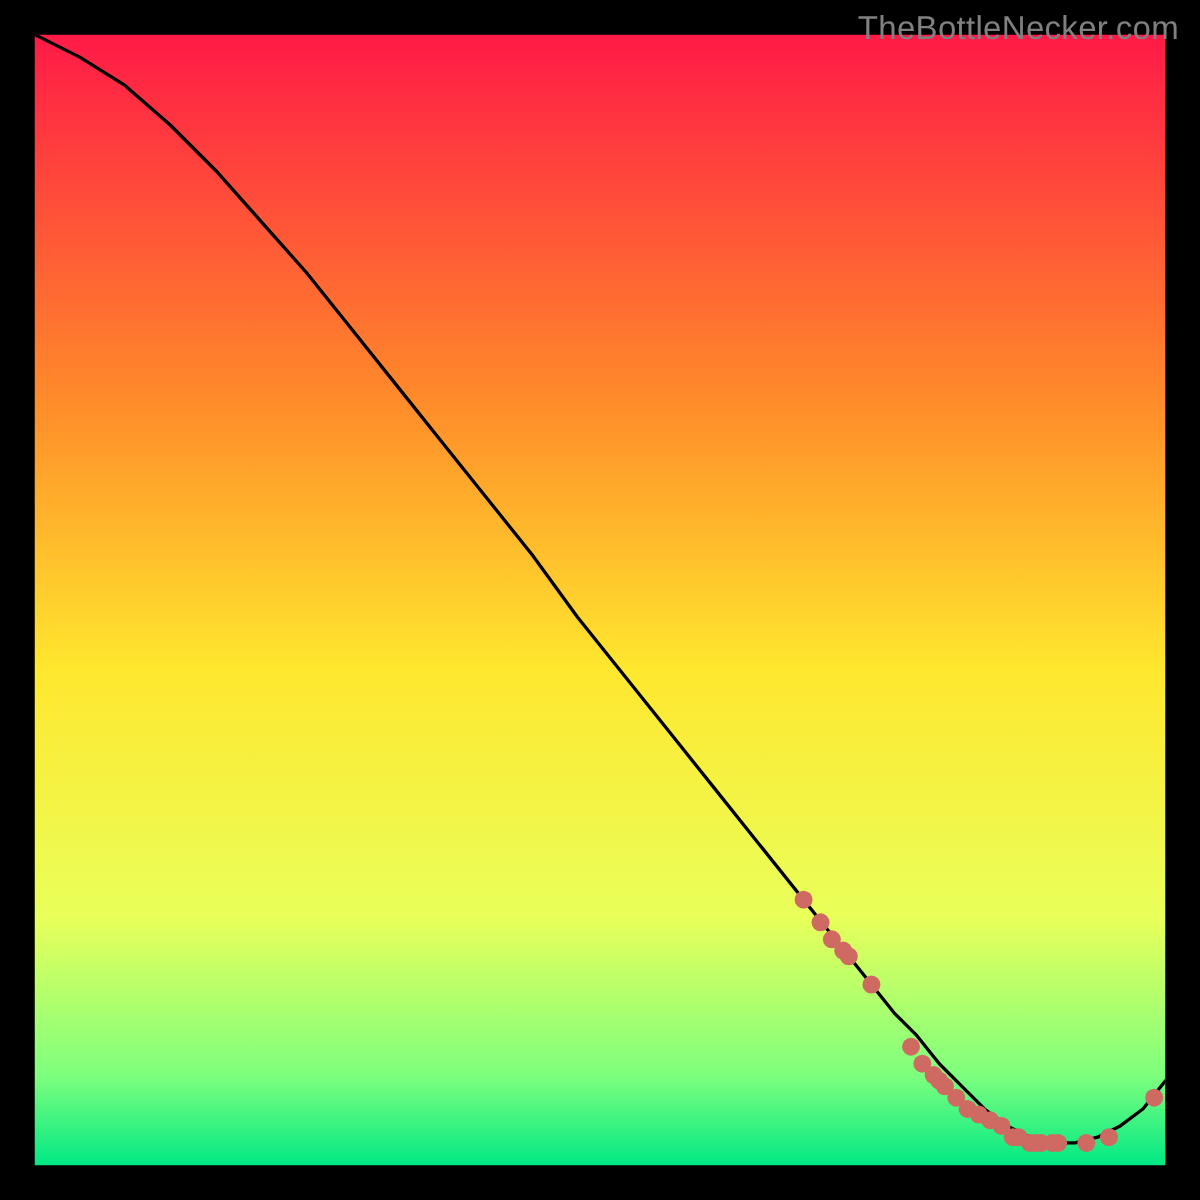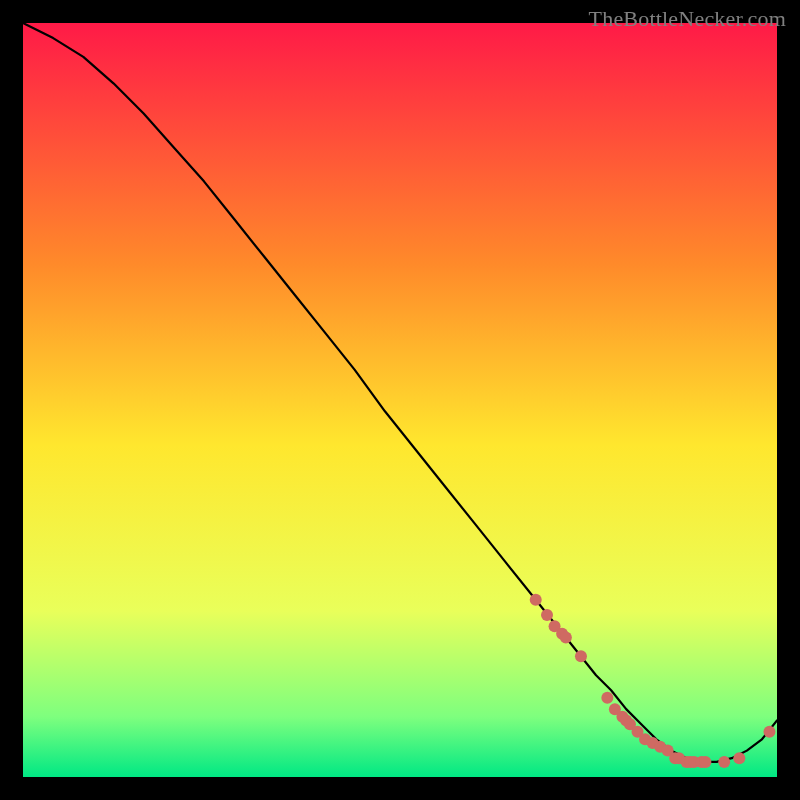--- a/index.html
+++ b/index.html
@@ -20,21 +20,20 @@
   .watermark {
     position: absolute;
     top: 6px;
     right: 14px;
     color: #808080;
     font-size: 22px;
     font-weight: 400;
     letter-spacing: 0.2px;
     z-index: 5;
     user-select: none;
-    font-family: Liberation Serif, serif;
   }
   .plot {
     position: absolute;
     left: 23px;
     top: 23px;
     width: 754px;
     height: 754px;
   }
   .plot svg {
     display: block;

